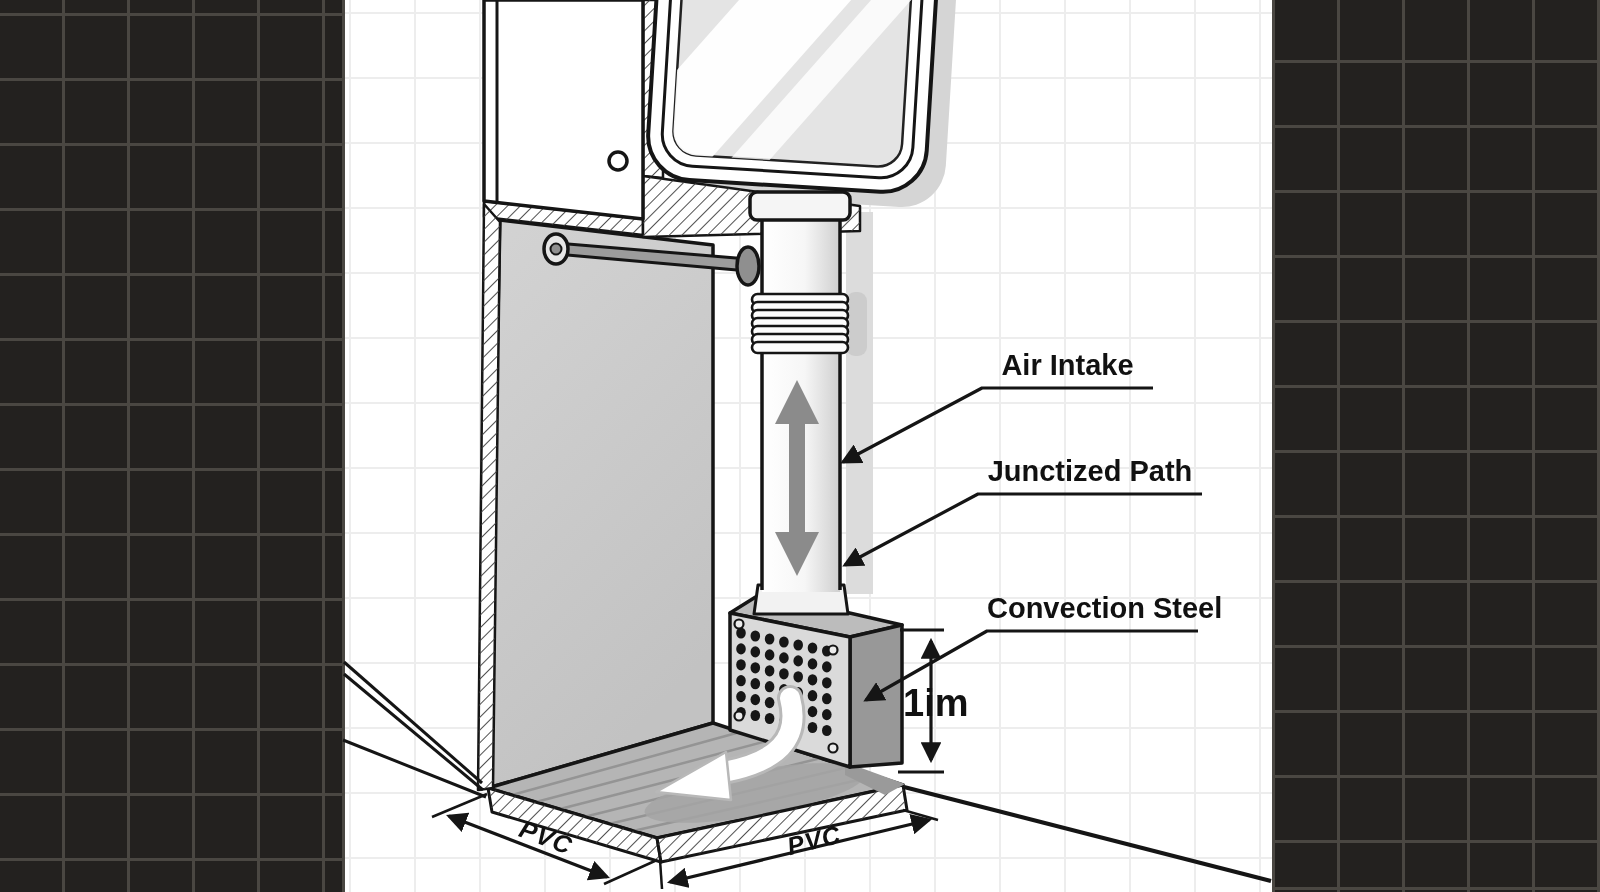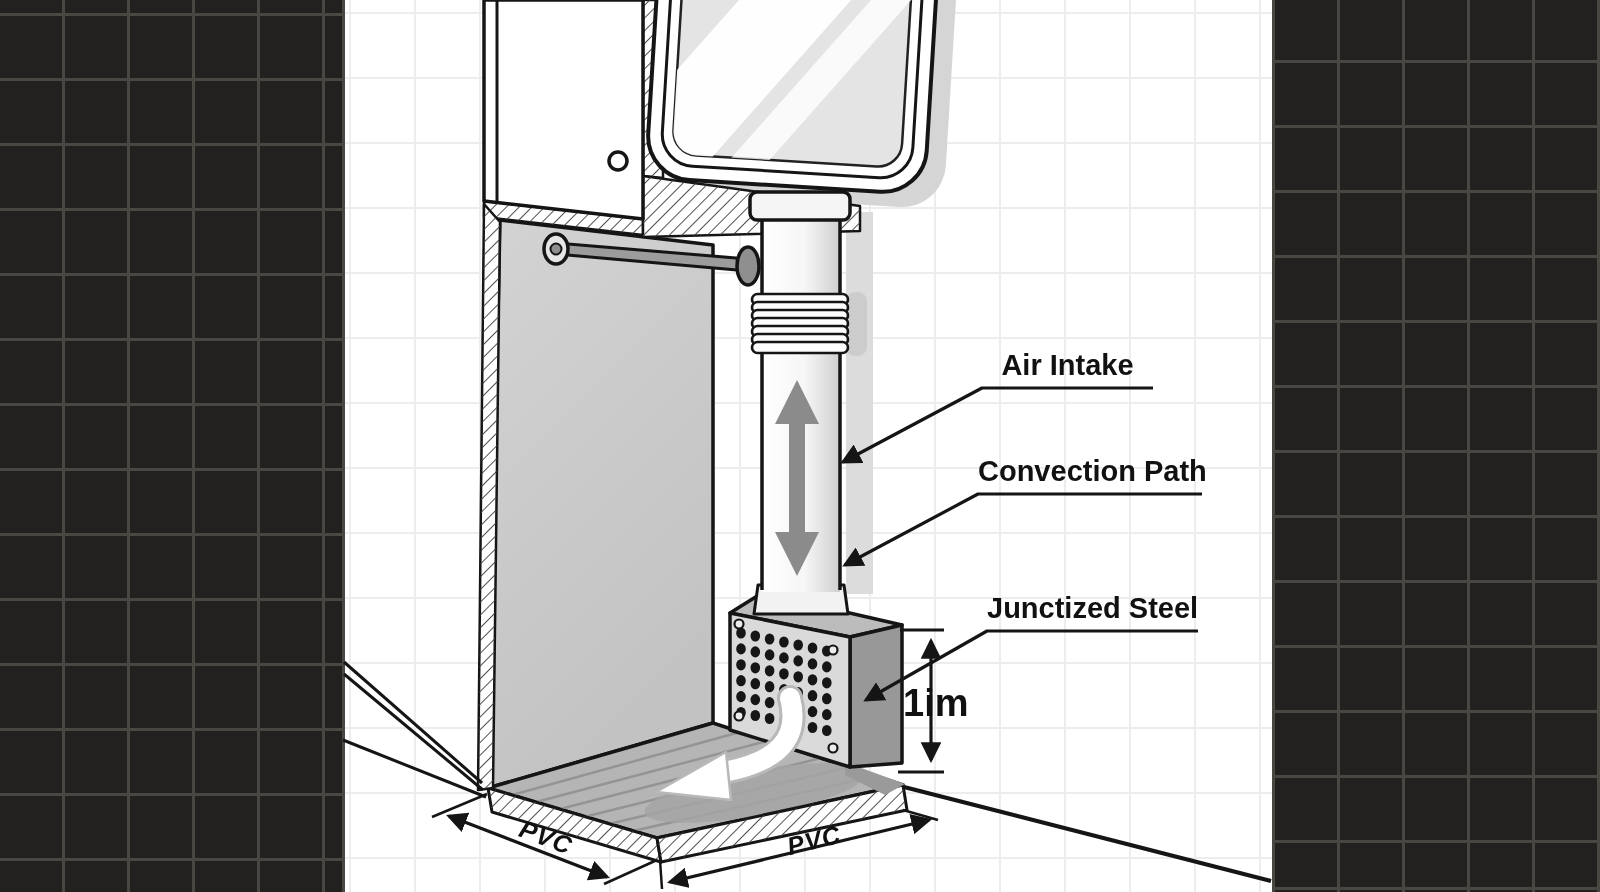--- a/index.html
+++ b/index.html
@@ -233,18 +233,18 @@
 
     <g stroke="#151515" fill="none">
       <line x1="660" y1="860" x2="662" y2="889" stroke-width="2.5"></line>
       <line x1="903" y1="810" x2="938" y2="820" stroke-width="2.5"></line>
       <line x1="670" y1="882" x2="929" y2="820" stroke-width="3.2" marker-start="url(#ah)" marker-end="url(#ah)"></line>
       <line x1="904" y1="787" x2="1271" y2="881" stroke-width="4.2"></line>
     </g>
   </svg>
 
   <div class="lbl" style="left:982px;top:350px;width:171px;">Air Intake</div>
-  <div class="lbl" style="left:978px;top:456px;width:224px;">Convection Path</div>
-  <div class="lbl" style="left:987px;top:593px;width:211px;">Junctized Steel</div>
+  <div class="lbl" style="left:978px;top:456px;width:224px;">Junctized Path</div>
+  <div class="lbl" style="left:987px;top:593px;width:211px;">Convection Steel</div>
   <div class="lbl dim" style="left:903px;top:684px;width:56px;">1im</div>
   <div class="lbl pvc" style="left:508px;top:824px;width:76px;transform:rotate(21deg);">PVC</div>
   <div class="lbl pvc" style="left:776px;top:827px;width:76px;transform:rotate(-14deg);">PVC</div>
 </div>
 
 </body></html>

